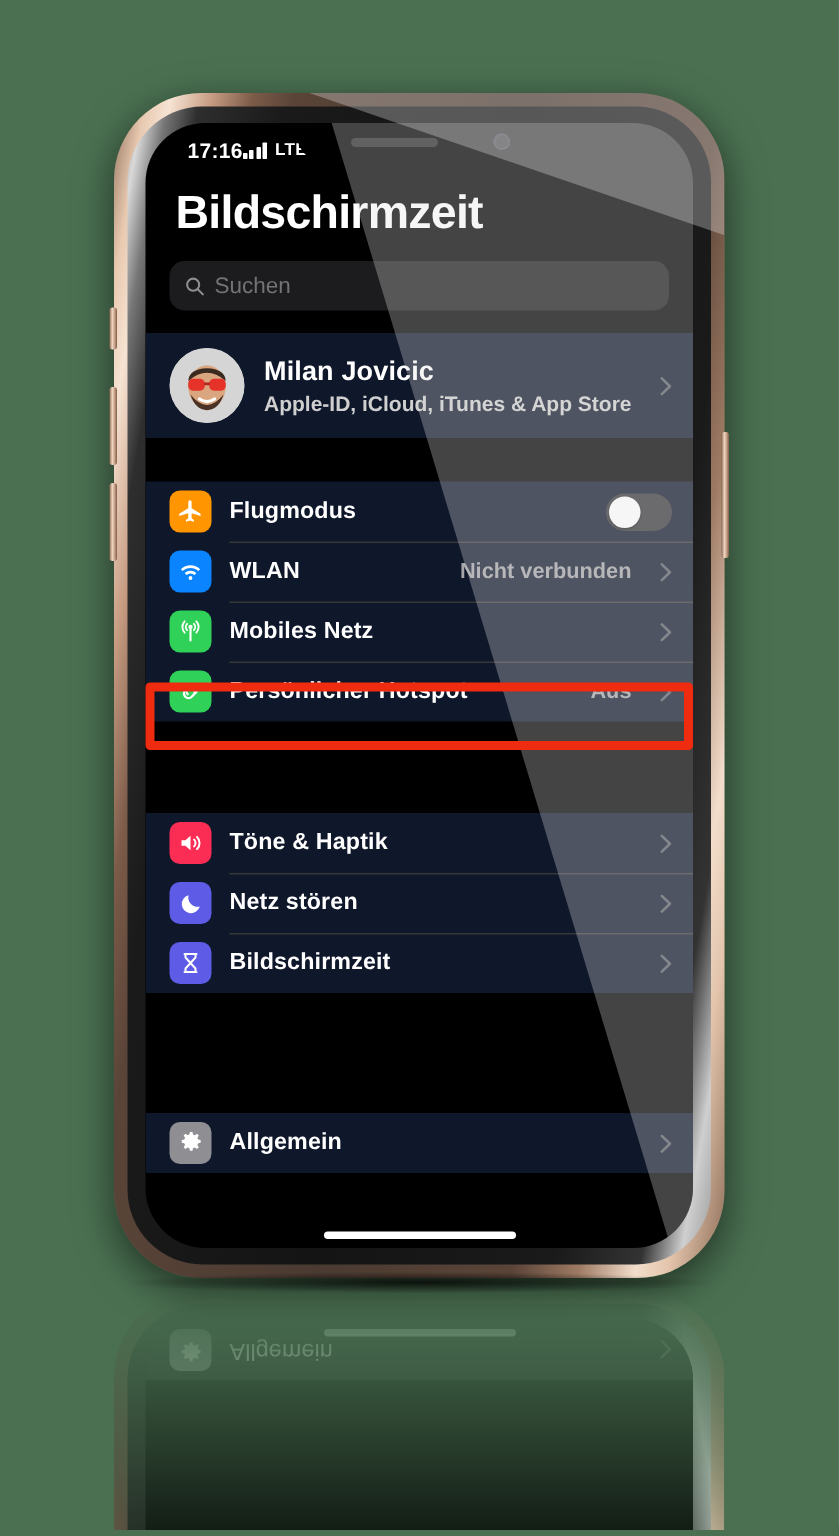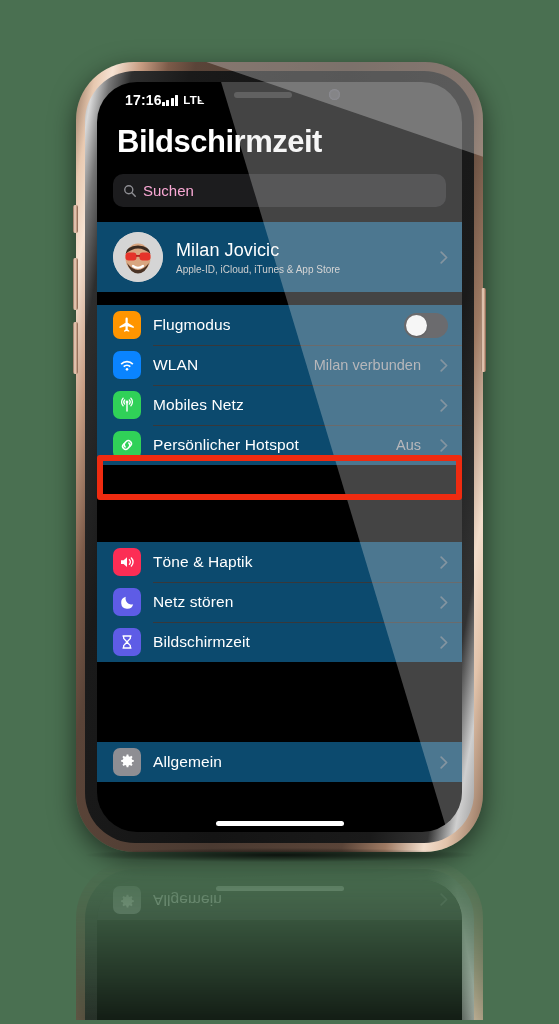--- a/index.html
+++ b/index.html
@@ -86,34 +86,34 @@
     position: absolute; top: 42px; left: 20px;
     font-size: 31px; font-weight: bold; letter-spacing: -.5px;
   }
 
   .searchbar {
     position: absolute; top: 92px; left: 16px; right: 16px; height: 33px;
     background: #1c1c1e; border-radius: 10px;
     display: flex; align-items: center; padding: 0 10px; gap: 6px;
   }
   .searchbar .sicon { width: 14px; height: 14px; flex: 0 0 auto; }
-  .search-ph { color: #f9a8d4; font-size: 15px; }
-
-  .group { background: #0c4a6e; }
+  .search-ph { color: #737373; font-size: 15px; }
+
+  .group { background: #0f172a; font-weight: bold; }
   .account {
     position: absolute; top: 140px; left: 0; right: 0; height: 70px;
     display: flex; align-items: center; padding: 0 14px 0 16px; gap: 13px;
   }
   .avatar {
     width: 50px; height: 50px; border-radius: 50%;
     background: #d5d5d5; position: relative; overflow: hidden; flex: 0 0 auto;
   }
   .acct-text { flex: 1 1 auto; }
   .acct-name { font-size: 18px; letter-spacing: .1px; }
-  .acct-sub { font-size: 10px; color: #cfcfcf; margin-top: 3px; }
+  .acct-sub { font-size: 14px; color: #cfcfcf; margin-top: 3px; }
 
   .rows { position: absolute; left: 0; right: 0; }
   .row {
     height: 40px; display: flex; align-items: center;
     padding: 0 14px 0 16px; gap: 12px; position: relative;
   }
   .row + .row::before {
     content: ""; position: absolute; left: 56px; right: 0; top: 0;
     height: 1px; background: #38383a;
   }
@@ -262,21 +262,21 @@
           </div>
           <div class="acct-text">
             <div class="acct-name">Milan Jovicic</div>
             <div class="acct-sub">Apple-ID, iCloud, iTunes &amp; App Store</div>
           </div>
           <svg class="chev" viewBox="0 0 8 13">
             <polyline points="1.2,1.2 6.6,6.5 1.2,11.8" fill="none" stroke="#8e8e93" stroke-width="1.7" stroke-linecap="round" stroke-linejoin="round"></polyline>
           </svg>
         </div>
 
-        <div class="rows group" style="top:223px">
+        <div class="rows group" style="top:239px">
 
           <div class="row">
             <div class="r-icon" style="background:#ff9500">
               <svg width="18" height="18" viewBox="0 0 24 24" fill="#fff">
                 <path d="M21 16v-2l-8-5V3.5a1.5 1.5 0 0 0-3 0V9l-8 5v2l8-2.5V18l-2 1.5V21l3.5-1 3.5 1v-1.5L13 18v-4.5L21 16z"></path>
               </svg>
             </div>
             <span class="r-label">Flugmodus</span>
             <div class="toggle">
               <div class="knob"></div>
@@ -285,21 +285,21 @@
 
           <div class="row">
             <div class="r-icon" style="background:#0a84ff">
               <svg width="18" height="18" viewBox="0 0 24 24" fill="#fff">
                 <path d="M12 19.5a1.7 1.7 0 1 0 0-3.4 1.7 1.7 0 0 0 0 3.4z"></path>
                 <path d="M6.8 13.4a7.6 7.6 0 0 1 10.4 0l-1.6 1.7a5.3 5.3 0 0 0-7.2 0l-1.6-1.7z"></path>
                 <path d="M3.4 9.9a12.4 12.4 0 0 1 17.2 0L19 11.6a10.1 10.1 0 0 0-14 0L3.4 9.9z"></path>
               </svg>
             </div>
             <span class="r-label">WLAN</span>
-            <span class="r-value">Milan verbunden</span>
+            <span class="r-value">Nicht verbunden</span>
             <svg class="chev" viewBox="0 0 8 13">
               <polyline points="1.2,1.2 6.6,6.5 1.2,11.8" fill="none" stroke="#8e8e93" stroke-width="1.7" stroke-linecap="round" stroke-linejoin="round"></polyline>
             </svg>
           </div>
 
 
           <div class="row">
             <div class="r-icon" style="background:#30d158">
               <svg width="18" height="18" viewBox="0 0 24 24" fill="none" stroke="#fff" stroke-width="1.7" stroke-linecap="round">
                 <circle cx="12" cy="8" r="1.9" fill="#fff" stroke="none"></circle>

